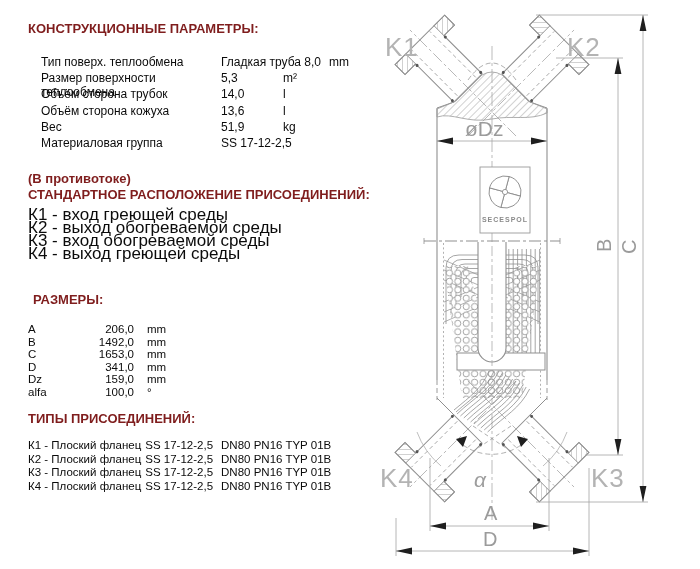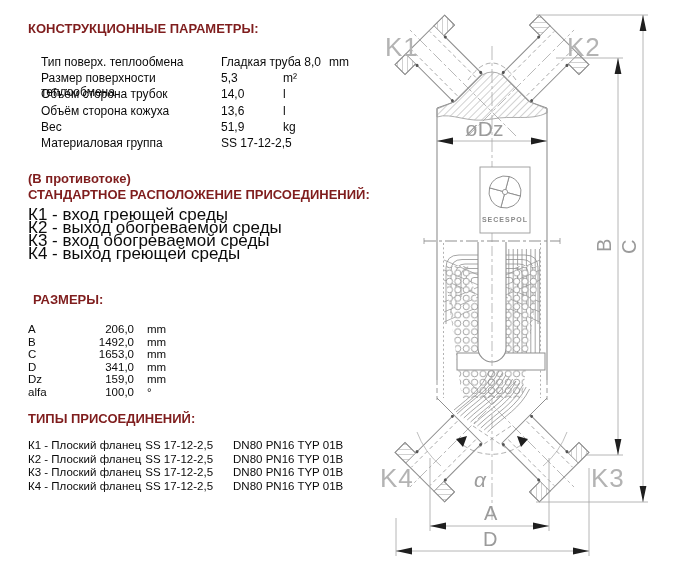--- a/index.html
+++ b/index.html
@@ -23,21 +23,21 @@
   .c-item{font-size:17px;line-height:13px;}
   
   .d-row{display:flex;align-items:baseline;height:12.6px;font-size:11.5px;}
   .d-row .lbl{flex:0 0 62px;}
   .d-row .val{width:44px;text-align:right;white-space:nowrap;}
   .d-row .unit{margin-left:13px;width:30px;}
   
   .t-row{display:flex;align-items:flex-start;height:13.7px;font-size:11.5px;white-space:nowrap;}
   .t-row .c1{flex:0 0 113px;}
   .t-row .c2{flex:0 0 67px;margin-left:4px;}
-  .t-row .c3{margin-left:20px;}
+  .t-row .c3{margin-left:8px;}
   svg text{font-family:"Liberation Sans","DejaVu Sans",sans-serif;}
   .klabel{font-size:26px;letter-spacing:1px;fill:#b3b3b3;}
   .dimlabel{font-size:20px;fill:#9b9b9b;}
   .dzlabel{font-size:21px;fill:#9b9b9b;}
   .alabel{font-size:21px;font-style:italic;fill:#9d9d9d;}
   .logotext{font-size:7px;font-weight:bold;letter-spacing:1px;fill:#8a8a8a;}
 </style>
 </head>
 <body>
 

